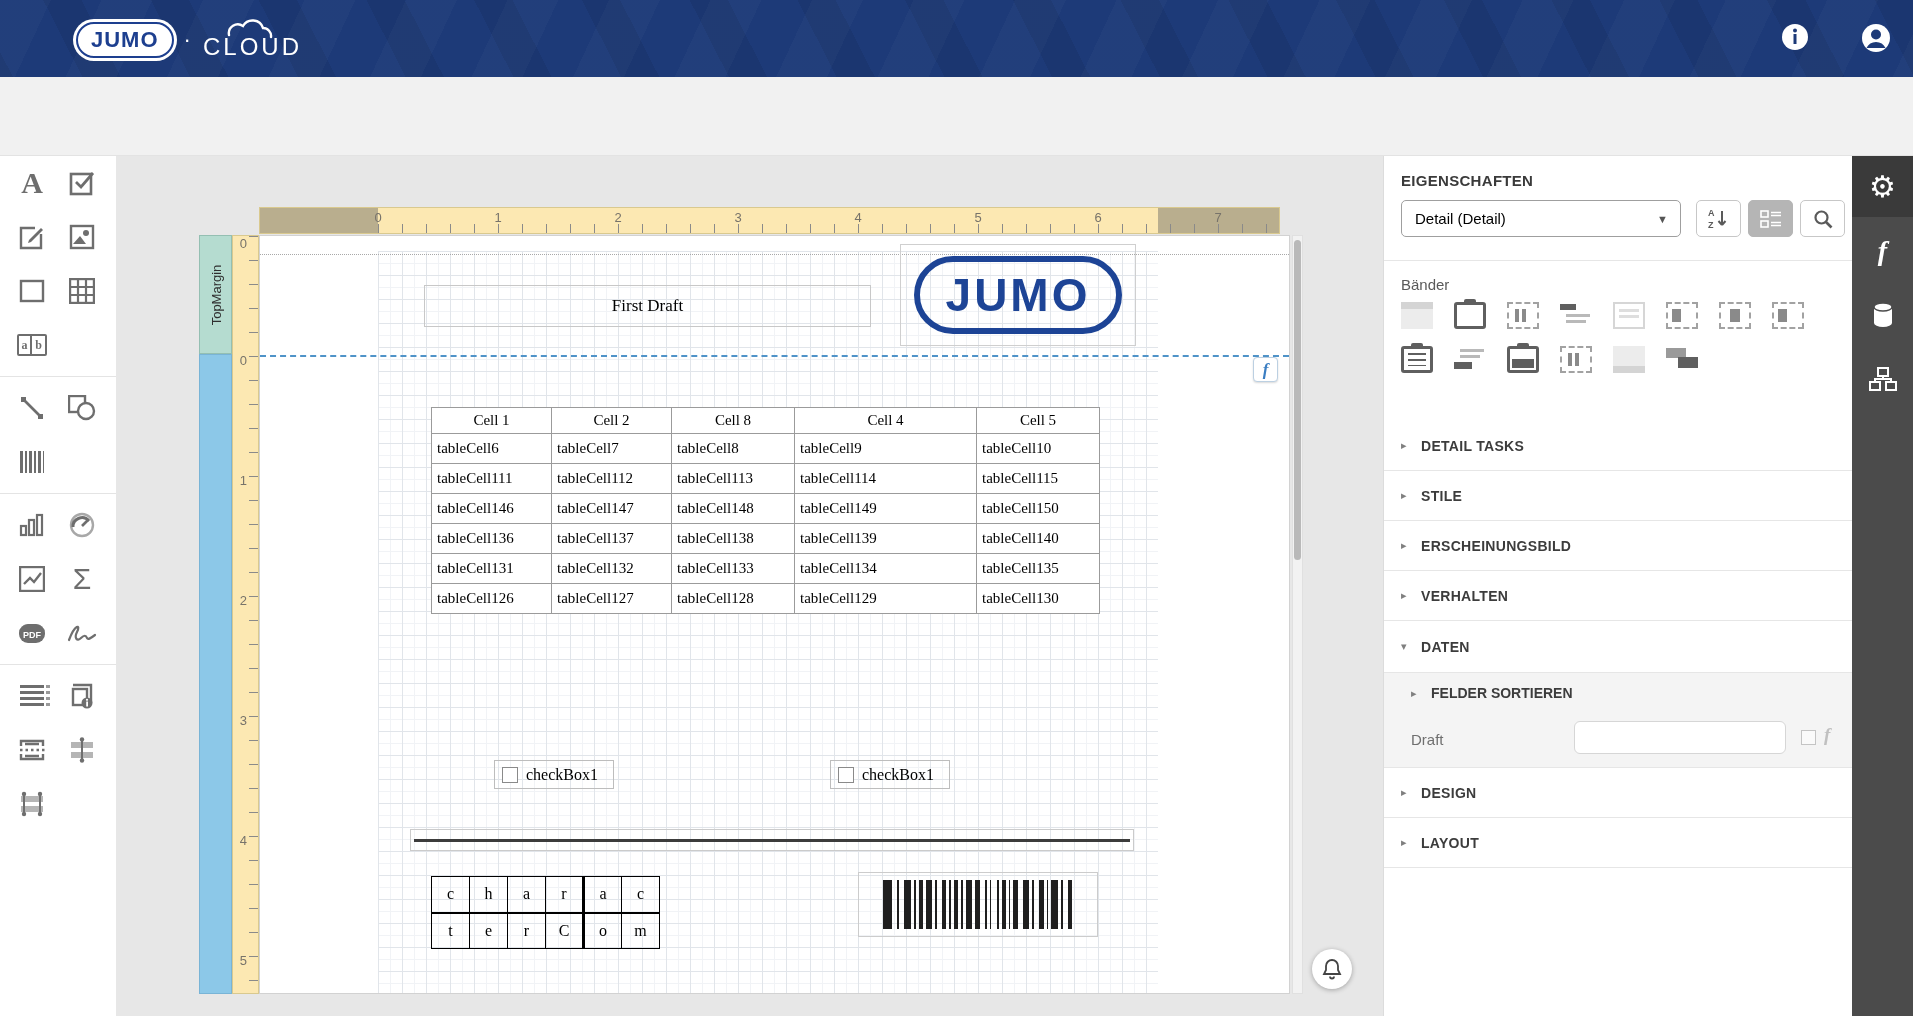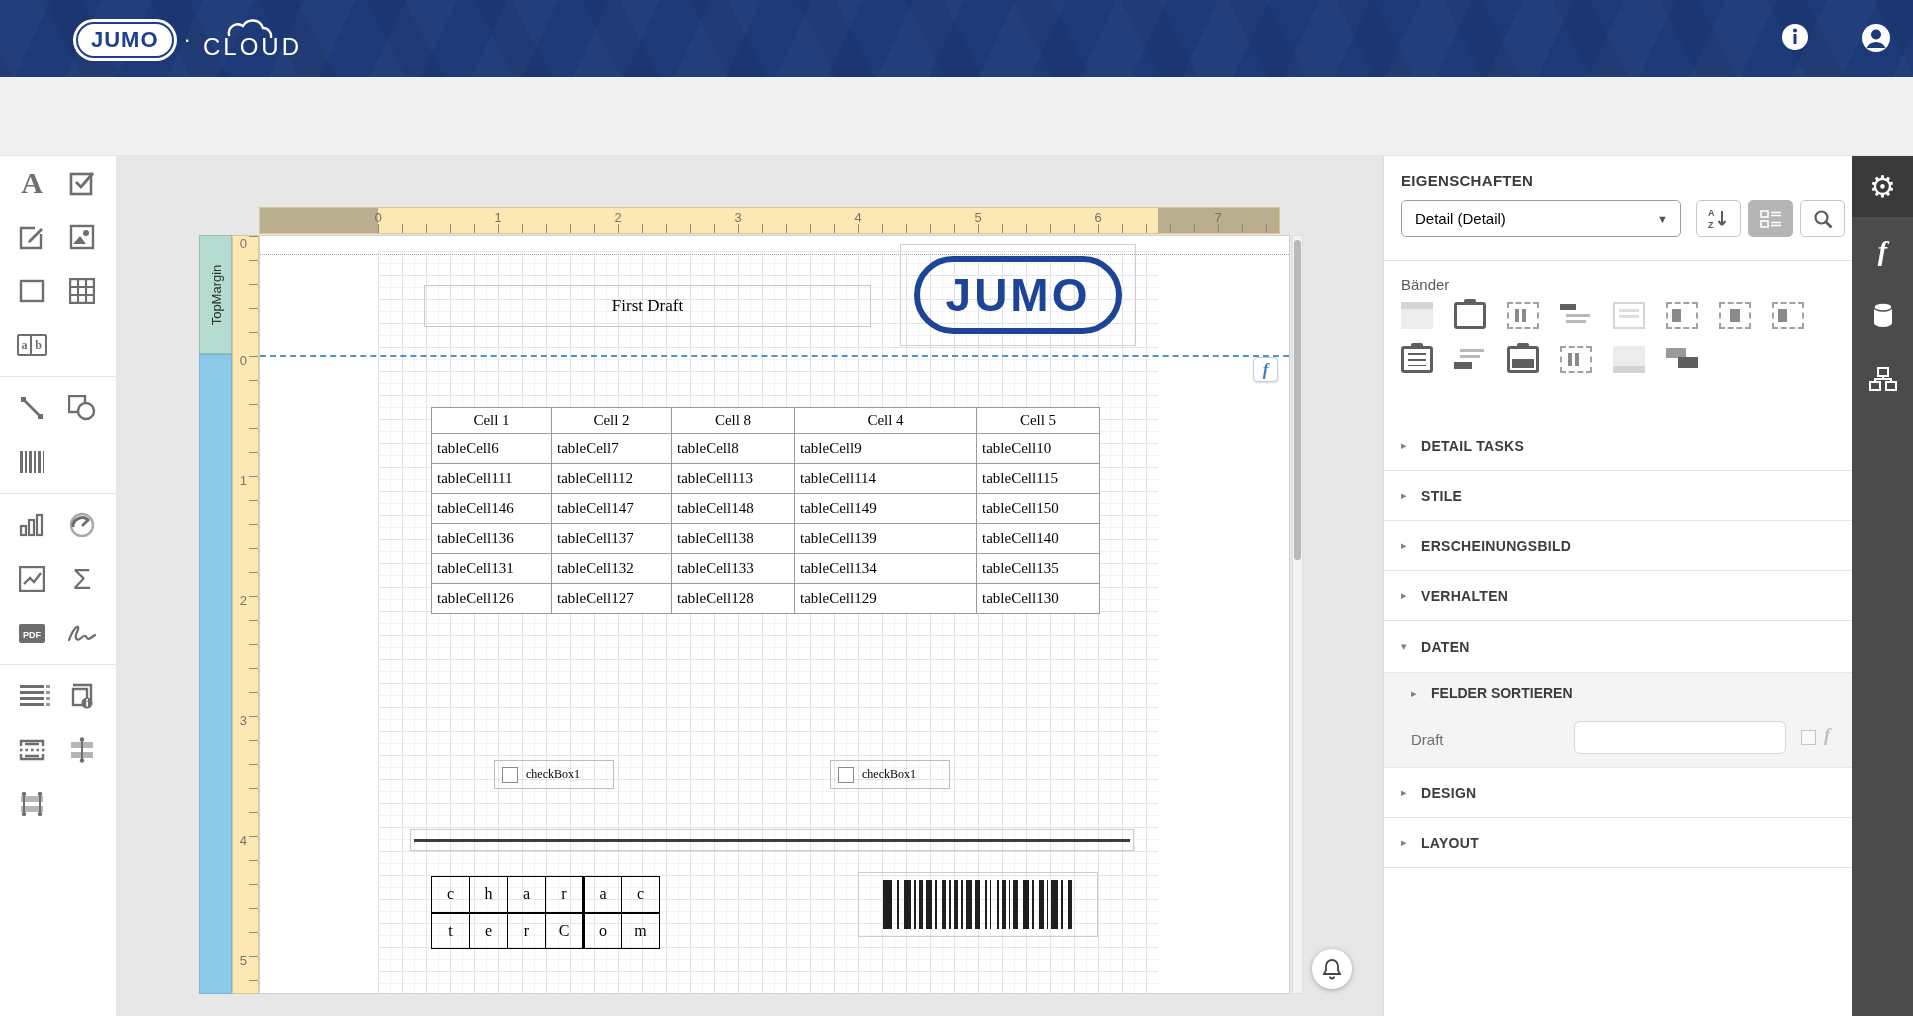--- a/index.html
+++ b/index.html
@@ -36,21 +36,21 @@
   .tool-row { display:flex; justify-content:flex-start; padding-left:14px; gap:14px; height:54px; align-items:center; }
   .tool { width:36px; height:36px; display:flex; align-items:center; justify-content:center; color:#6e6e6e; cursor:pointer; }
   .tool svg { display:block; }
   .tool-sep { height:1px; background:#e4e4e4; margin:4px 0; }
   .ic-A { font-family:"Liberation Serif",serif; font-size:30px; font-weight:700; color:#6e6e6e; }
   .ic-sigma { font-size:30px; color:#6e6e6e; }
   .ic-comb { display:flex; border:2px solid #6e6e6e; border-radius:2px; }
   .ic-comb b { width:13px; height:18px; font-family:"Liberation Serif",serif; font-weight:700; font-size:12px; color:#6e6e6e;
     display:flex; align-items:center; justify-content:center; }
   .ic-comb b:first-child { border-right:2px solid #6e6e6e; }
-  .ic-pdf { background:#6e6e6e; color:#fff; font-size:9px; font-weight:700; padding:3px 4px; border-radius:2px;
+  .ic-pdf { background:#6e6e6e; color:#fff; font-size:9px; font-weight:700; padding:3px 4px; border-radius:9px;
     border-top:3px double #6e6e6e; position:relative; }
   .ic-bars20 { width:24px; height:22px; background:repeating-linear-gradient(90deg,#6e6e6e 0 3px,transparent 3px 5px,#6e6e6e 5px 7px,transparent 7px 9px); }
   .ic-toc { width:24px; height:22px; background:
      repeating-linear-gradient(#6e6e6e 0 3px, transparent 3px 6px); position:relative; }
   .ic-toc::after { content:""; position:absolute; right:-6px; top:0; width:4px; height:22px;
      background:repeating-linear-gradient(#9a9a9a 0 3px, transparent 3px 6px); }
   
   .canvas { position:absolute; left:116px; top:156px; width:1267px; height:860px; background:#e7e7e7; overflow:hidden; }
   .hruler { position:absolute; left:143px; top:51px; width:1021px; height:27px; background:#fce8b2; border:1px solid #d9c98f; }
   .hruler .tan { position:absolute; top:0; height:100%; background:#b9ae8e; }
@@ -80,21 +80,21 @@
   .logobox { position:absolute; left:640px; top:8px; width:236px; height:102px; border:1px solid #cfcfcf;
     display:flex; align-items:center; justify-content:center; cursor:pointer; }
   .stadium { width:208px; height:78px; border:6px solid #1d4496; border-radius:48px; display:flex; align-items:center;
     justify-content:center; color:#1d4496; font-weight:800; font-size:46px; letter-spacing:3px; font-family:"Liberation Sans",sans-serif; }
   .rtable { position:absolute; left:171px; top:158px; border-collapse:collapse; cursor:pointer;margin-top:13px; }
   .rtable th, .rtable td { border:1.5px solid #9b9b9b; font-weight:normal; font-family:"Liberation Serif",serif;
     font-size:15px; color:#000; background:#fff; }
   .rtable th { height:26px; text-align:center; }
   .rtable td { height:30px; text-align:left; padding-left:5px; }
   .cbel { position:absolute; top:524px; width:120px; height:29px; border:1px solid #bdbdbd; display:flex; align-items:center;
-    gap:8px; padding-left:7px; font-size:12px; cursor:pointer; }
+    gap:8px; padding-left:7px; font-size:16px; cursor:pointer; }
   .cbel .box { width:16px; height:16px; border:1.5px solid #8a8a8a; background:#fff; }
   .lineel { position:absolute; left:150px; top:593px; width:724px; height:22px; border:1px solid #cbcbcb; cursor:pointer; }
   .lineel::after { content:""; position:absolute; left:3px; right:3px; top:9px; height:2.5px; background:#3c3c3c; }
   .comb { position:absolute; left:171px; top:640px; border-collapse:collapse; cursor:pointer; }
   .comb td { width:38px; height:36px; border:1.5px solid #000; text-align:center; font-family:"Liberation Serif",serif; font-size:16px; }
   .comb td.thick { border-right-width:3px; }
   .comb tr:first-child td { border-bottom-width:2.5px; }
   .barcode { position:absolute; left:598px; top:636px; width:240px; height:65px; border:1px solid #ccc; cursor:pointer; }
   .bars { position:absolute; left:24px; top:7px; height:49px; }
   .bars i { position:absolute; top:0; height:100%; background:#1f1f1f; }

